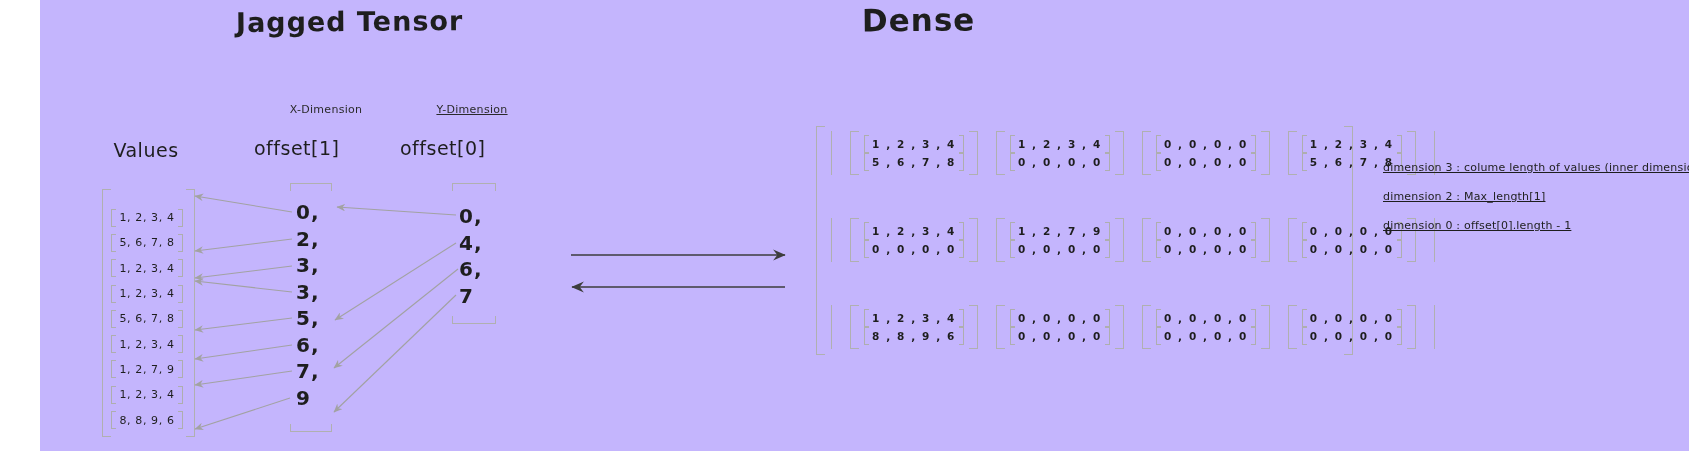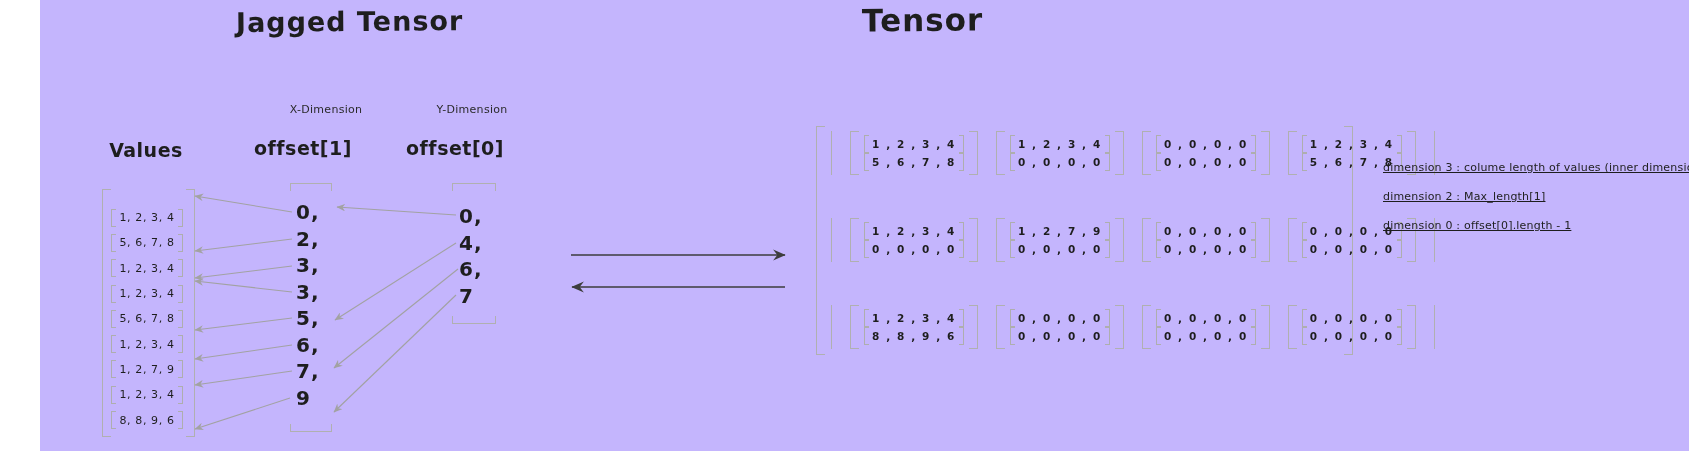--- a/index.html
+++ b/index.html
@@ -4,21 +4,21 @@
 <style>
   html,body{margin:0;padding:0;background:#ffffff;}
   #canvas{
     position:relative;width:1689px;height:451px;background:#c4b5fd;
     font-family:"DejaVu Sans",sans-serif;color:#1e1e1e;overflow:hidden;margin-left:40px;
   }
   .abs{position:absolute;}
   
   .big-title{font-weight:700;font-size:27px;letter-spacing:1px;transform:rotate(-0.5deg);white-space:nowrap;}
   #dense-title{font-size:31px;}
-  .col-label{font-size:19px;font-weight:700;white-space:nowrap;letter-spacing:0.5px;}
+  .col-label{font-size:19px;font-weight:400;white-space:nowrap;letter-spacing:0.5px;}
   .dim-label{font-size:11px;color:#2a2a2a;white-space:nowrap;letter-spacing:0.3px;}
   
   .brk-l{width:8px;border:1.5px solid #b0b0b0;border-right:none;align-self:stretch;}
   .brk-r{width:8px;border:1.5px solid #b0b0b0;border-left:none;align-self:stretch;}
   
   .hbrk-top{height:7px;border:1.5px solid #b0b0b0;border-bottom:none;}
   .hbrk-bot{height:7px;border:1.5px solid #b0b0b0;border-top:none;}
   
   #values-rows{display:flex;flex-direction:column;}
   .values-row{height:25.3px;display:flex;align-items:center;justify-content:center;gap:4px;}
@@ -39,28 +39,28 @@
   #annotations{display:flex;flex-direction:column;text-decoration:underline;}
   .dim-note{height:29px;font-size:11px;color:#222;white-space:nowrap;letter-spacing:0.2px;}
   svg{display:block;}
 </style>
 </head>
 <body>
 
 <div id="canvas">
 
   <div class="abs big-title" style="left:196px;top:6px;">Jagged Tensor</div>
-  <div class="abs big-title" id="dense-title" style="left:822px;top:2px;">Tensor</div>
+  <div class="abs big-title" id="dense-title" style="left:822px;top:2px;">Dense</div>
 
   <div class="abs dim-label" style="left:240px;top:103px;width:92px;text-align:center;">X-Dimension</div>
-  <div class="abs dim-label" style="left:386px;top:103px;width:92px;text-align:center;">Y-Dimension</div>
+  <div class="abs dim-label" style="left:386px;top:103px;width:92px;text-align:center;text-decoration:underline;">Y-Dimension</div>
 
   <div class="abs col-label" style="left:60px;top:139px;width:92px;text-align:center;">Values</div>
   <div class="abs col-label" style="left:214px;top:137px;width:96px;">offset[1]</div>
-  <div class="abs col-label" style="left:360px;top:137px;width:104px;text-align:right;">offset[0]</div>
+  <div class="abs col-label" style="left:360px;top:137px;width:104px;text-align:left;">offset[0]</div>
 
   <div class="abs brk-l" style="left:62px;top:189px;height:246px;"></div>
   <div class="abs brk-r" style="left:146px;top:189px;height:246px;"></div>
   <div class="abs" id="values-rows" style="left:70px;top:205px;width:74px;">
       <div class="values-row">
         <span class="sb-l"></span>
         <span class="txt">1, 2, 3, 4</span>
         <span class="sb-r"></span>
       </div>
       <div class="values-row">

